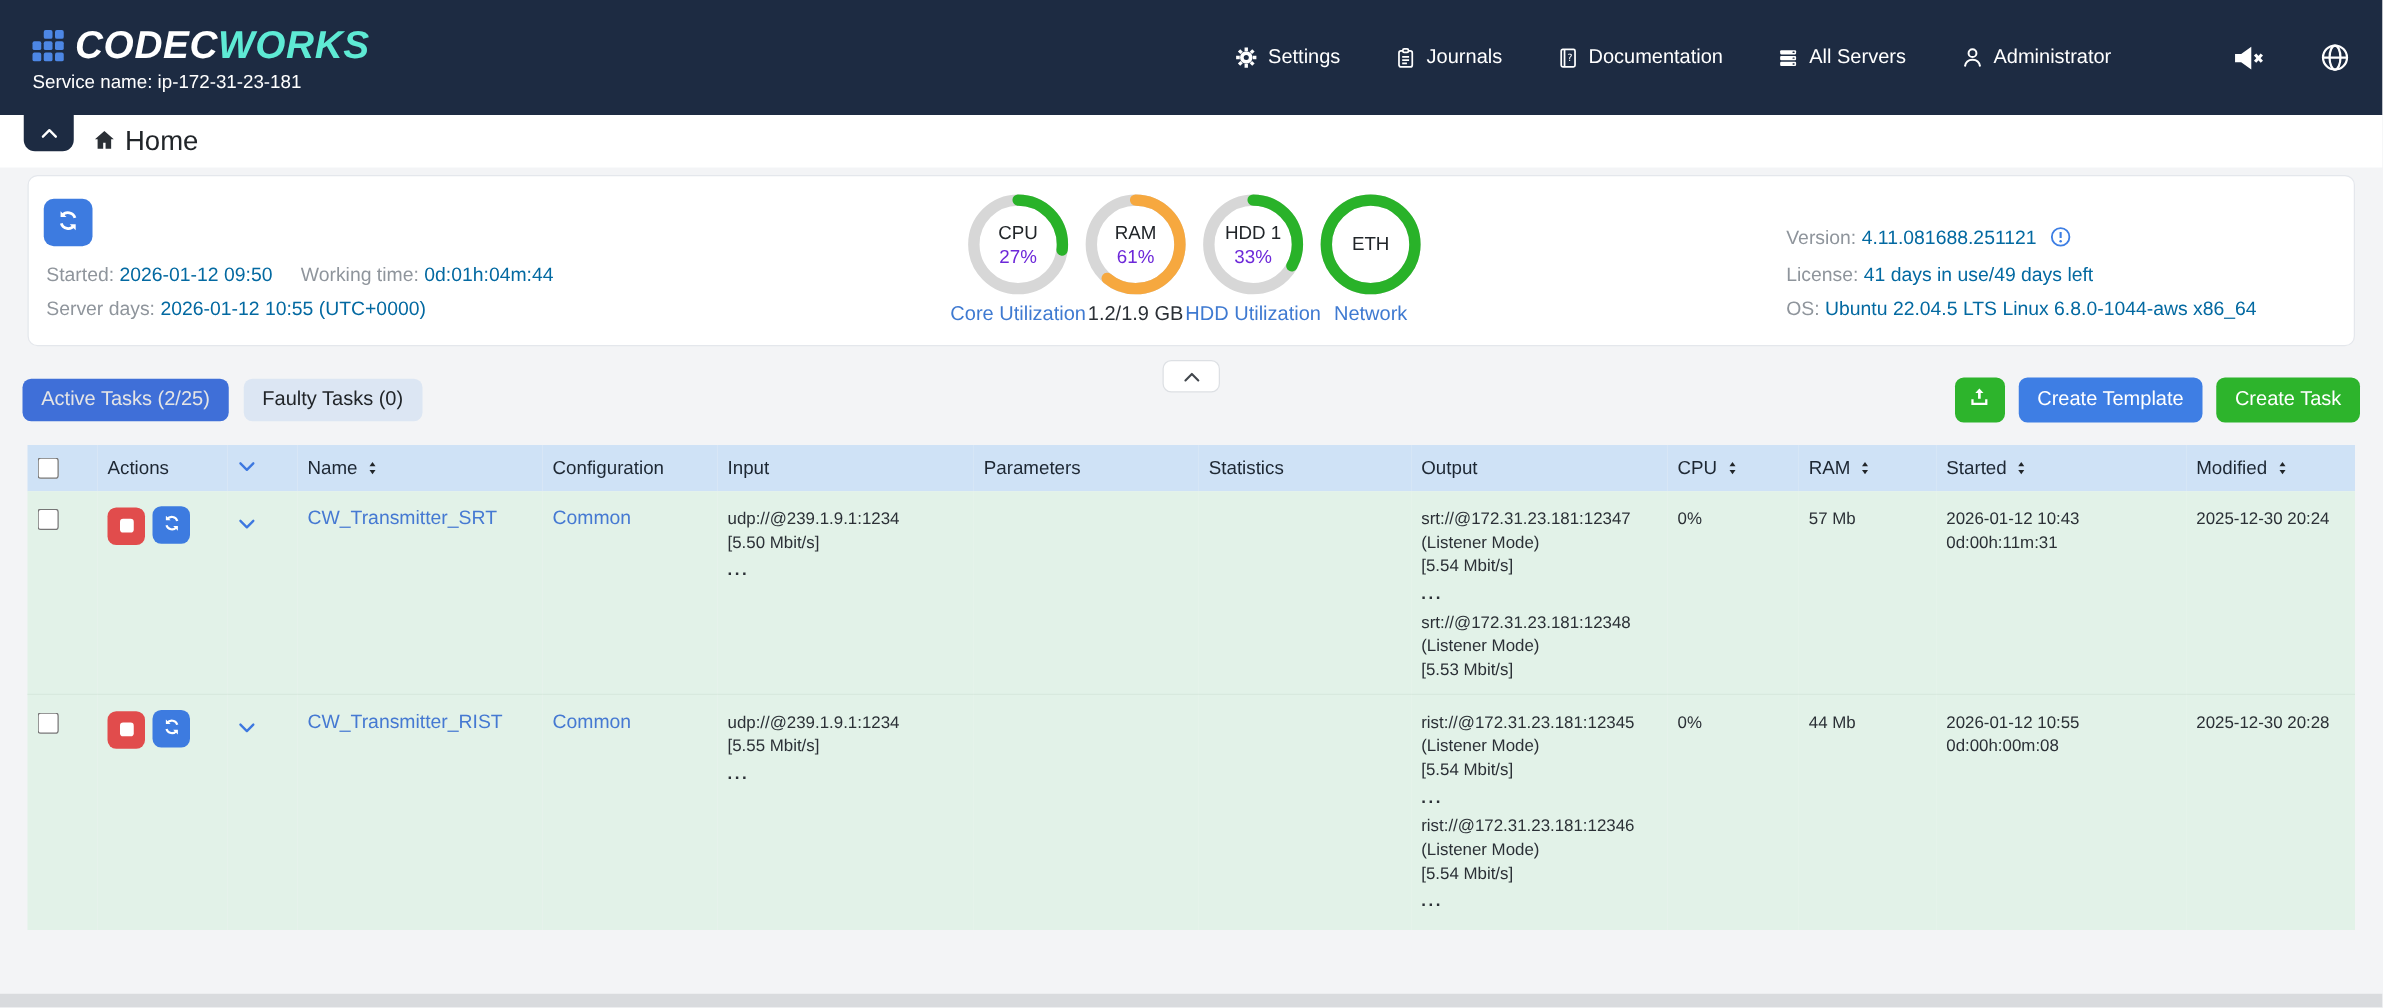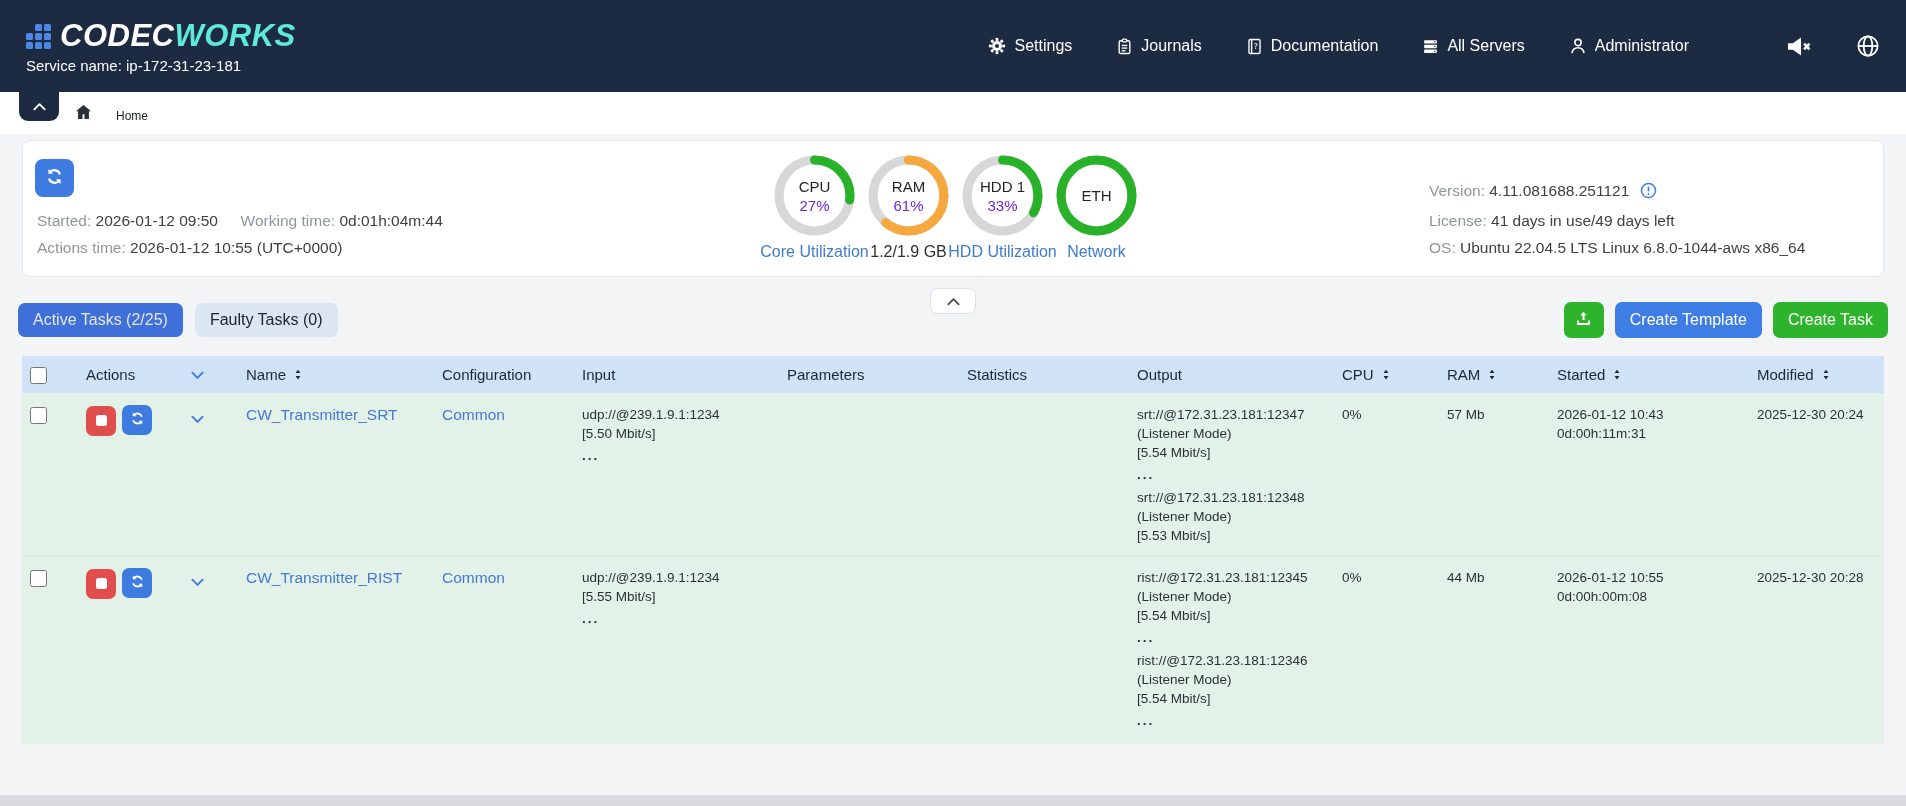--- a/index.html
+++ b/index.html
@@ -25,33 +25,33 @@
   .nav-item { display:flex; align-items:center; gap:8px; color:#fff; font-size:16px; cursor:pointer; text-decoration:none; }
   .nav-item svg { display:block; }
   .nav-icon-btn { display:flex; align-items:center; cursor:pointer; }
   .nav-gap { width:8px; }
   
   .crumb-bar { height:42px; background:#fff; position:relative; display:flex; align-items:center; }
   .collapse-tab {
     position:absolute; left:19px; top:0; width:40px; height:29px; background:#1d2b42;
     border-radius:0 0 9px 9px; display:flex; align-items:center; justify-content:center; cursor:pointer;
   }
-  .crumb-home { display:flex; align-items:flex-end; gap:24px; margin-left:75px; font-size:12px; color:#212529; cursor:pointer; text-decoration:none; }
+  .crumb-home { display:flex; align-items:flex-end; gap:8px; margin-left:75px; font-size:22px; color:#212529; cursor:pointer; text-decoration:none; }
   
   .status-panel {
     position:absolute; left:22px; right:22px; top:140px; height:137px;
     background:#fff; border:1px solid #e4e7ec; border-radius:8px;
   }
   .refresh-main {
     position:absolute; left:12px; top:18px; width:39px; height:38px; background:#3d7be0;
     border:none; border-radius:8px; display:flex; align-items:center; justify-content:center; cursor:pointer;
   }
   .panel-times { position:absolute; left:14px; top:66px; font-size:15.5px; line-height:27px; }
   .lab { color:#8f959c; }
-  .val { color:#404040; }
+  .val { color:#0369a1; }
   .t-gap { display:inline-block; width:14px; }
   .gauges { position:absolute; left:751px; top:14px; display:flex; gap:13px; }
   .gauge { width:81px; display:flex; flex-direction:column; align-items:center; position:relative; }
   .gauge-svg { width:81px; height:81px; }
   .gauge-svg .track { fill:none; stroke:#d7d7d7; stroke-width:9; }
   .gauge-svg .arc { fill:none; stroke-width:9; stroke-linecap:round; }
   .gauge-center {
     position:absolute; top:0; left:0; width:81px; height:81px;
     display:flex; flex-direction:column; align-items:center; justify-content:center; line-height:19px;
   }
@@ -238,21 +238,21 @@
   </button>
   <div class="panel-times">
     <div>
       <span class="lab">Started:</span>
       <span class="val">2026-01-12 09:50</span>
       <span class="t-gap"></span>
       <span class="lab">Working time:</span>
       <span class="val">0d:01h:04m:44</span>
     </div>
     <div>
-      <span class="lab">Actions time:</span>
+      <span class="lab">Server days:</span>
       <span class="val">2026-01-12 10:55 (UTC+0000)</span>
     </div>
   </div>
 
   <div class="gauges">
     <div class="gauge">
       <svg class="gauge-svg" viewBox="0 0 80 80">
           <circle class="track" cx="40" cy="40" r="35"></circle>
           <circle class="arc" cx="40" cy="40" r="35" transform="rotate(-90 40 40)" style="stroke: rgb(41, 178, 41); stroke-dasharray: 59.3761, 219.911;"></circle>
         </svg>

